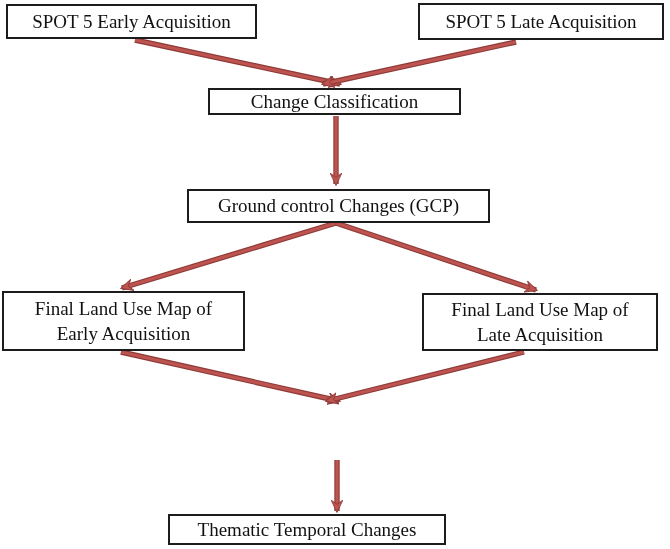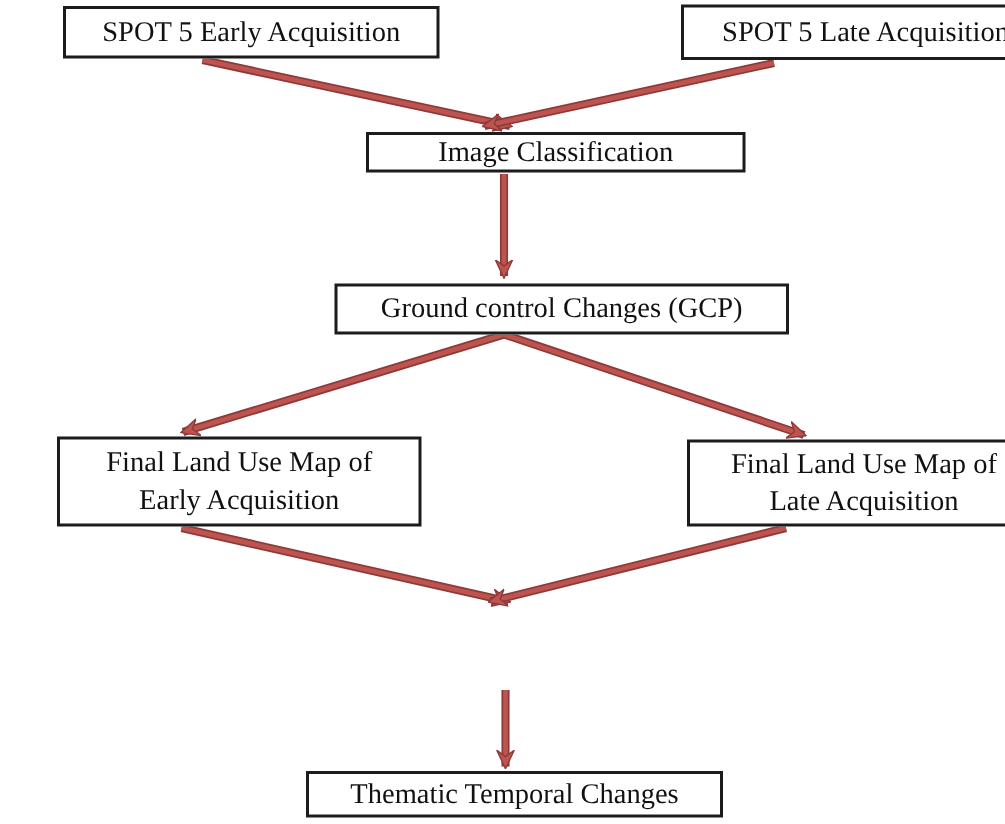--- a/index.html
+++ b/index.html
@@ -27,21 +27,20 @@
     box-sizing: border-box;
     background: #ffffff;
     border: 2px solid #1c1c1c;
     display: flex;
     align-items: center;
     justify-content: center;
     text-align: center;
     color: #111111;
     font-size: 19px;
     line-height: 1.32;
-    margin-left: 36px;
   }
   .node .lbl {
     white-space: pre-line;
     padding: 0 4px;
   }
   
   #n-spot-early          { left: 6px;   top: 4px;   width: 251px; height: 35px; }
   #n-spot-late           { left: 418px; top: 3px;   width: 246px; height: 37px; text-align: center; }
   #n-image-class         { left: 208px; top: 88px;  width: 253px; height: 27px; }
   #n-gcp                 { left: 187px; top: 189px; width: 303px; height: 34px; }
@@ -100,21 +99,21 @@
 
   <div class="node" id="n-spot-early">
     <span class="lbl">SPOT 5 Early Acquisition</span>
   </div>
 
   <div class="node" id="n-spot-late">
     <span class="lbl">SPOT 5 Late Acquisition</span>
   </div>
 
   <div class="node" id="n-image-class">
-    <span class="lbl">Image Classification</span>
+    <span class="lbl">Change Classification</span>
   </div>
 
   <div class="node" id="n-gcp">
     <span class="lbl">Ground control Changes (GCP)</span>
   </div>
 
   <div class="node" id="n-final-early">
     <span class="lbl">Final Land Use Map of
 Early Acquisition</span>
   </div>

